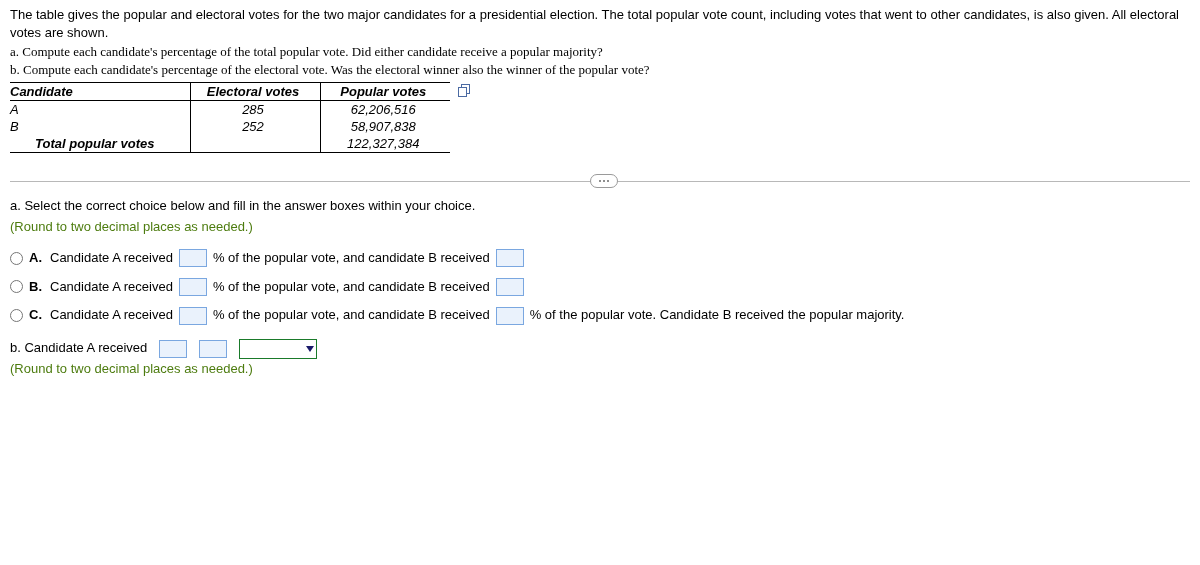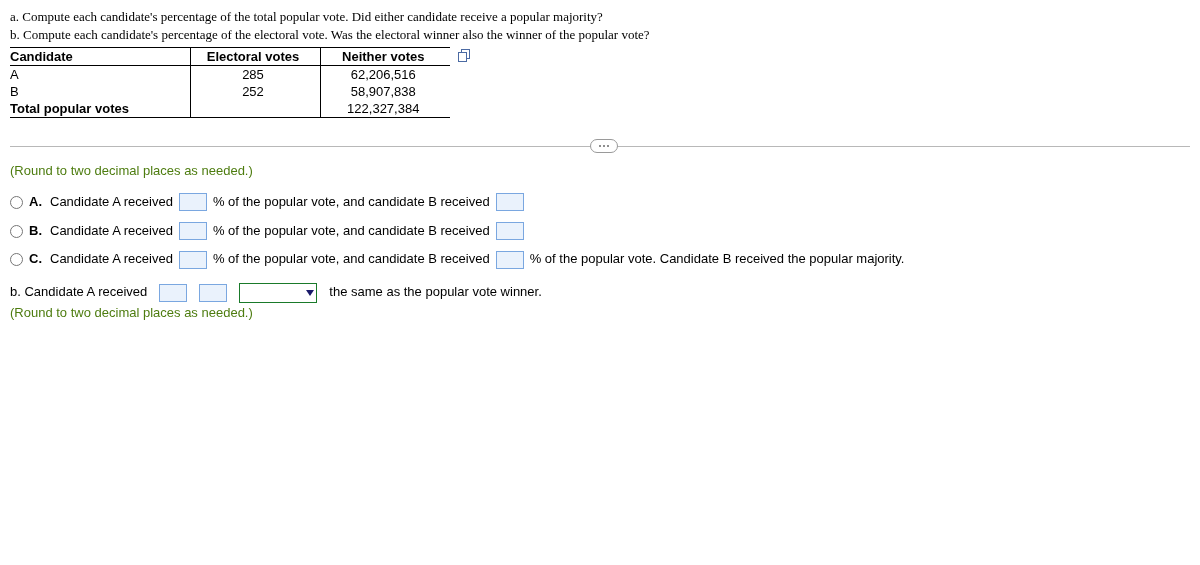--- a/index.html
+++ b/index.html
@@ -18,30 +18,31 @@
     table.data {
       border-collapse: collapse;
       font-size: 13px;
     }
     table.data th, table.data td {
       border-left: 1px solid #000;
       border-right: 1px solid #000;
       padding: 1px 10px 1px 6px;
       text-align: left;
       white-space: nowrap;
+      font-style: italic;
     }
     table.data th:first-child, table.data td:first-child { border-left: none; padding-left: 0; }
     table.data th:last-child, table.data td:last-child { border-right: none; }
     table.data thead th {
       border-top: 1px solid #000;
       border-bottom: 1px solid #000;
       font-weight: bold;
     }
     table.data tbody tr:last-child td { border-bottom: 1px solid #000; }
-    table.data tbody tr:last-child td:first-child { font-weight: bold; }
+    table.data tbody tr:last-child td:first-child { font-weight: bold; text-align: center; }
     table.data .center { text-align: center; }
     table.data .col1 { min-width: 180px; }
     table.data .col2 { min-width: 130px; }
     table.data .col3 { min-width: 130px; }
     .copy-icon {
       margin-left: 8px;
       margin-top: 2px;
       width: 14px; height: 14px;
       position: relative;
     }
@@ -122,33 +123,34 @@
       width: 0; height: 0;
       border-left: 4px solid transparent;
       border-right: 4px solid transparent;
       border-top: 6px solid #1a1a6a;
     }
   </style>
 </head>
 <body>
 
 <div class="intro">
+  <p>The table gives the popular and electoral votes for the two major candidates for a presidential election. The total popular vote count, including votes that went to other candidates, is also given. All electoral votes are shown.</p>
   <div class="questions">
     <p>a. Compute each candidate's percentage of the total popular vote. Did either candidate receive a popular majority?</p>
     <p>b. Compute each candidate's percentage of the electoral vote. Was the electoral winner also the winner of the popular vote?</p>
   </div>
 </div>
 
 <div class="table-wrap">
   <table class="data">
     <thead>
       <tr>
         <th class="col1">Candidate</th>
         <th class="col2 center">Electoral votes</th>
-        <th class="col3 center">Neither votes</th>
+        <th class="col3 center">Popular votes</th>
       </tr>
     </thead>
     <tbody>
       <tr>
         <td>A</td>
         <td class="center">285</td>
         <td class="center">62,206,516</td>
       </tr>
       <tr>
         <td>B</td>
@@ -171,20 +173,21 @@
 <div class="divider-row">
   <hr>
   <div class="pill">
     <span class="dot"></span>
       <span class="dot"></span>
       <span class="dot"></span>
   </div>
 </div>
 
 <div class="section">
+  <p>a. Select the correct choice below and fill in the answer boxes within your choice.</p>
   <p class="hint">(Round to two decimal places as needed.)</p>
 
   <div class="choices">
     <div class="choice-row">
       <input type="radio" name="pa" style="">
       <span class="choice-label">A.</span>
       <span>Candidate A received</span>
       <input class="num-box" type="text" style="">
       <span>% of the popular vote, and candidate B received</span>
       <input class="num-box" type="text" style="">
@@ -212,16 +215,15 @@
 </div>
 
 <div class="section part-b">
   <div class="row1">
     <span>b. Candidate A received</span>
     <input class="num-box" type="text" style="">
     <input class="num-box" type="text" style="">
     <span class="select-box">
       <span class="arrow"></span>
     </span>
-    <span>the same as the popular vote winner.</span>
   </div>
   <p class="hint">(Round to two decimal places as needed.)</p>
 </div>
 
 </body></html>

